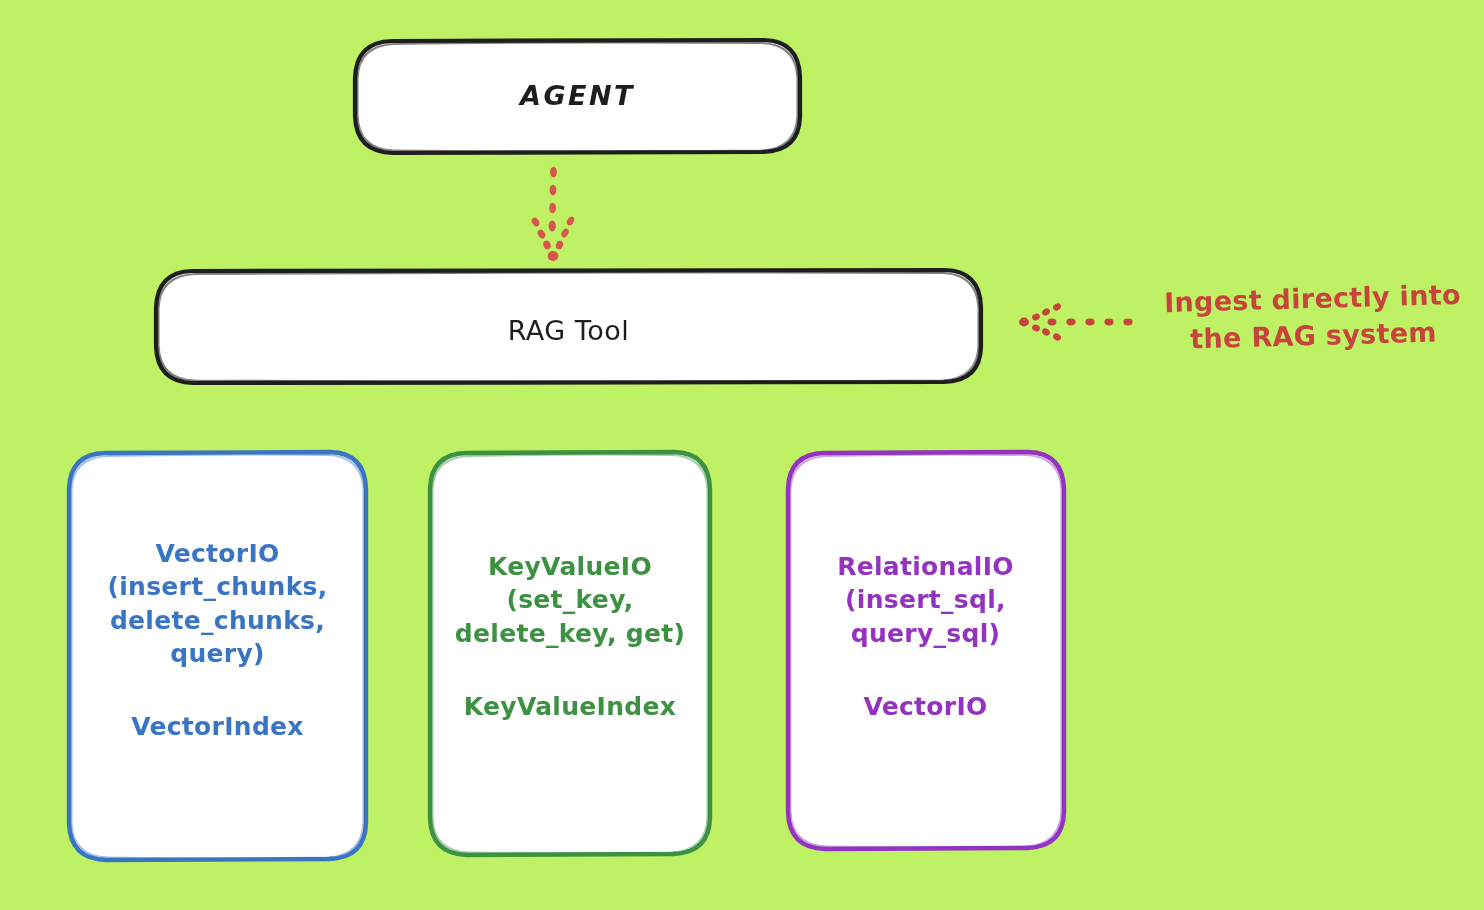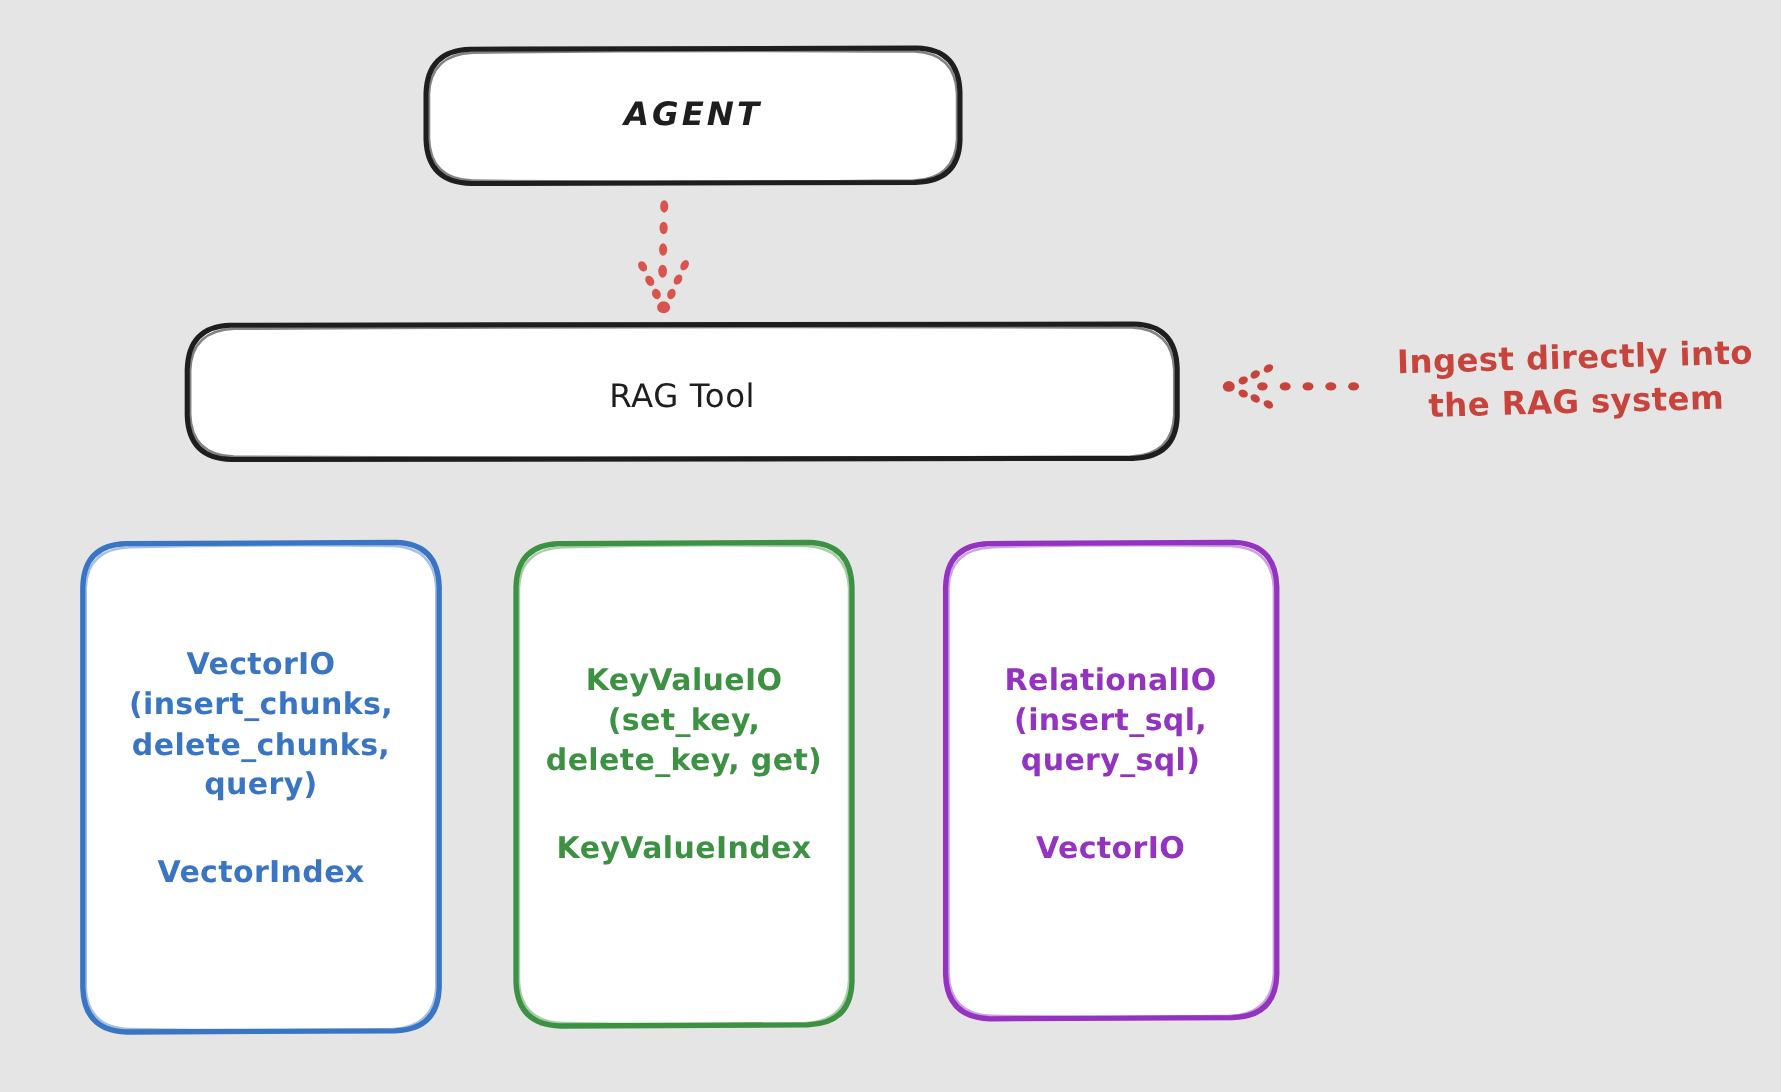--- a/index.html
+++ b/index.html
@@ -8,21 +8,21 @@
     padding: 0;
     background: #ffffff;
   }
   body {
     font-family: "DejaVu Sans", sans-serif;
   }
   #canvas {
     position: relative;
     width: 1484px;
     height: 910px;
-    background: #e5e5e5;
+    background: #bef264;
     overflow: hidden;
   }
   #sketch-layer {
     position: absolute;
     left: 0;
     top: 0;
     width: 1484px;
     height: 910px;
     pointer-events: none;
   }

